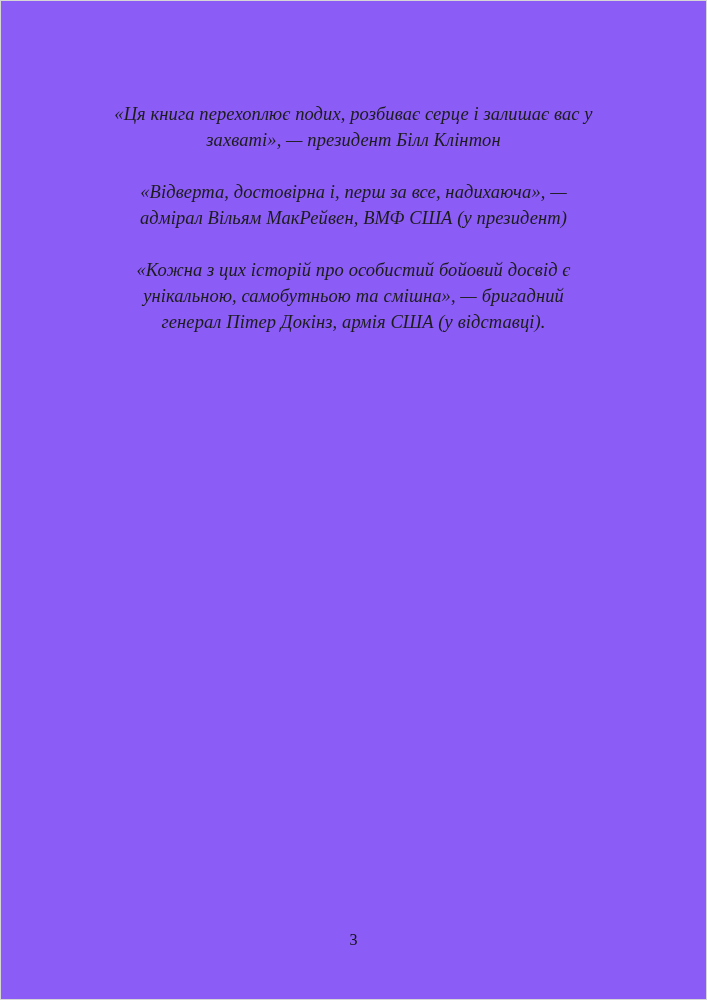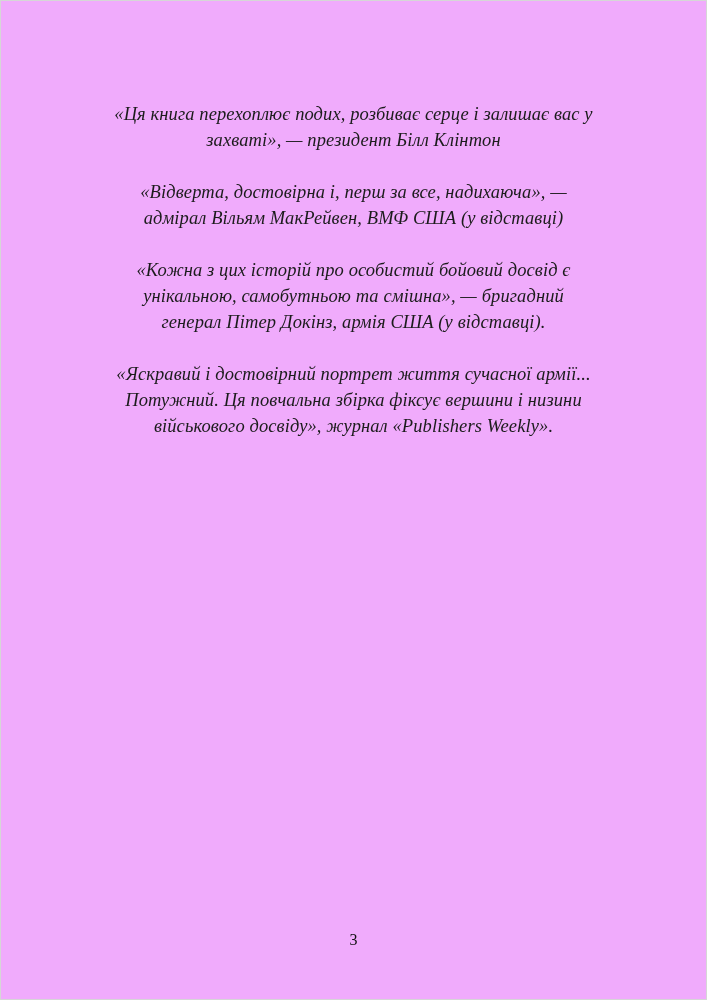--- a/index.html
+++ b/index.html
@@ -4,21 +4,21 @@
 <style>
   html, body {
     margin: 0;
     padding: 0;
     background: #ffffff;
   }
   .page {
     position: relative;
     width: 707px;
     height: 1000px;
-    background: #f0abfc;
+    background: #8b5cf6;
     box-sizing: border-box;
     border: 1px solid #d6d6d6;
     font-family: "Liberation Serif", serif;
     color: #1c1c1c;
     overflow: hidden;
   }
   .quotes-block {
     position: absolute;
     top: 100px;
     left: 50%;
@@ -46,22 +46,19 @@
   }
 </style>
 </head>
 <body>
 
 <div class="page">
   <div class="quotes-block">
     <p class="quote">«Ця книга перехоплює подих, розбиває серце і залишає вас у
 захваті», — президент Білл Клінтон</p>
     <p class="quote">«Відверта, достовірна і, перш за все, надихаюча», —
-адмірал Вільям МакРейвен, ВМФ США (у відставці)</p>
+адмірал Вільям МакРейвен, ВМФ США (у президент)</p>
     <p class="quote">«Кожна з цих історій про особистий бойовий досвід є
 унікальною, самобутньою та смішна», — бригадний
 генерал Пітер Докінз, армія США (у відставці).</p>
-    <p class="quote">«Яскравий і достовірний портрет життя сучасної армії...
-Потужний. Ця повчальна збірка фіксує вершини і низини
-військового досвіду», журнал «Publishers Weekly».</p>
   </div>
   <div class="page-number">3</div>
 </div>
 
 </body></html>

